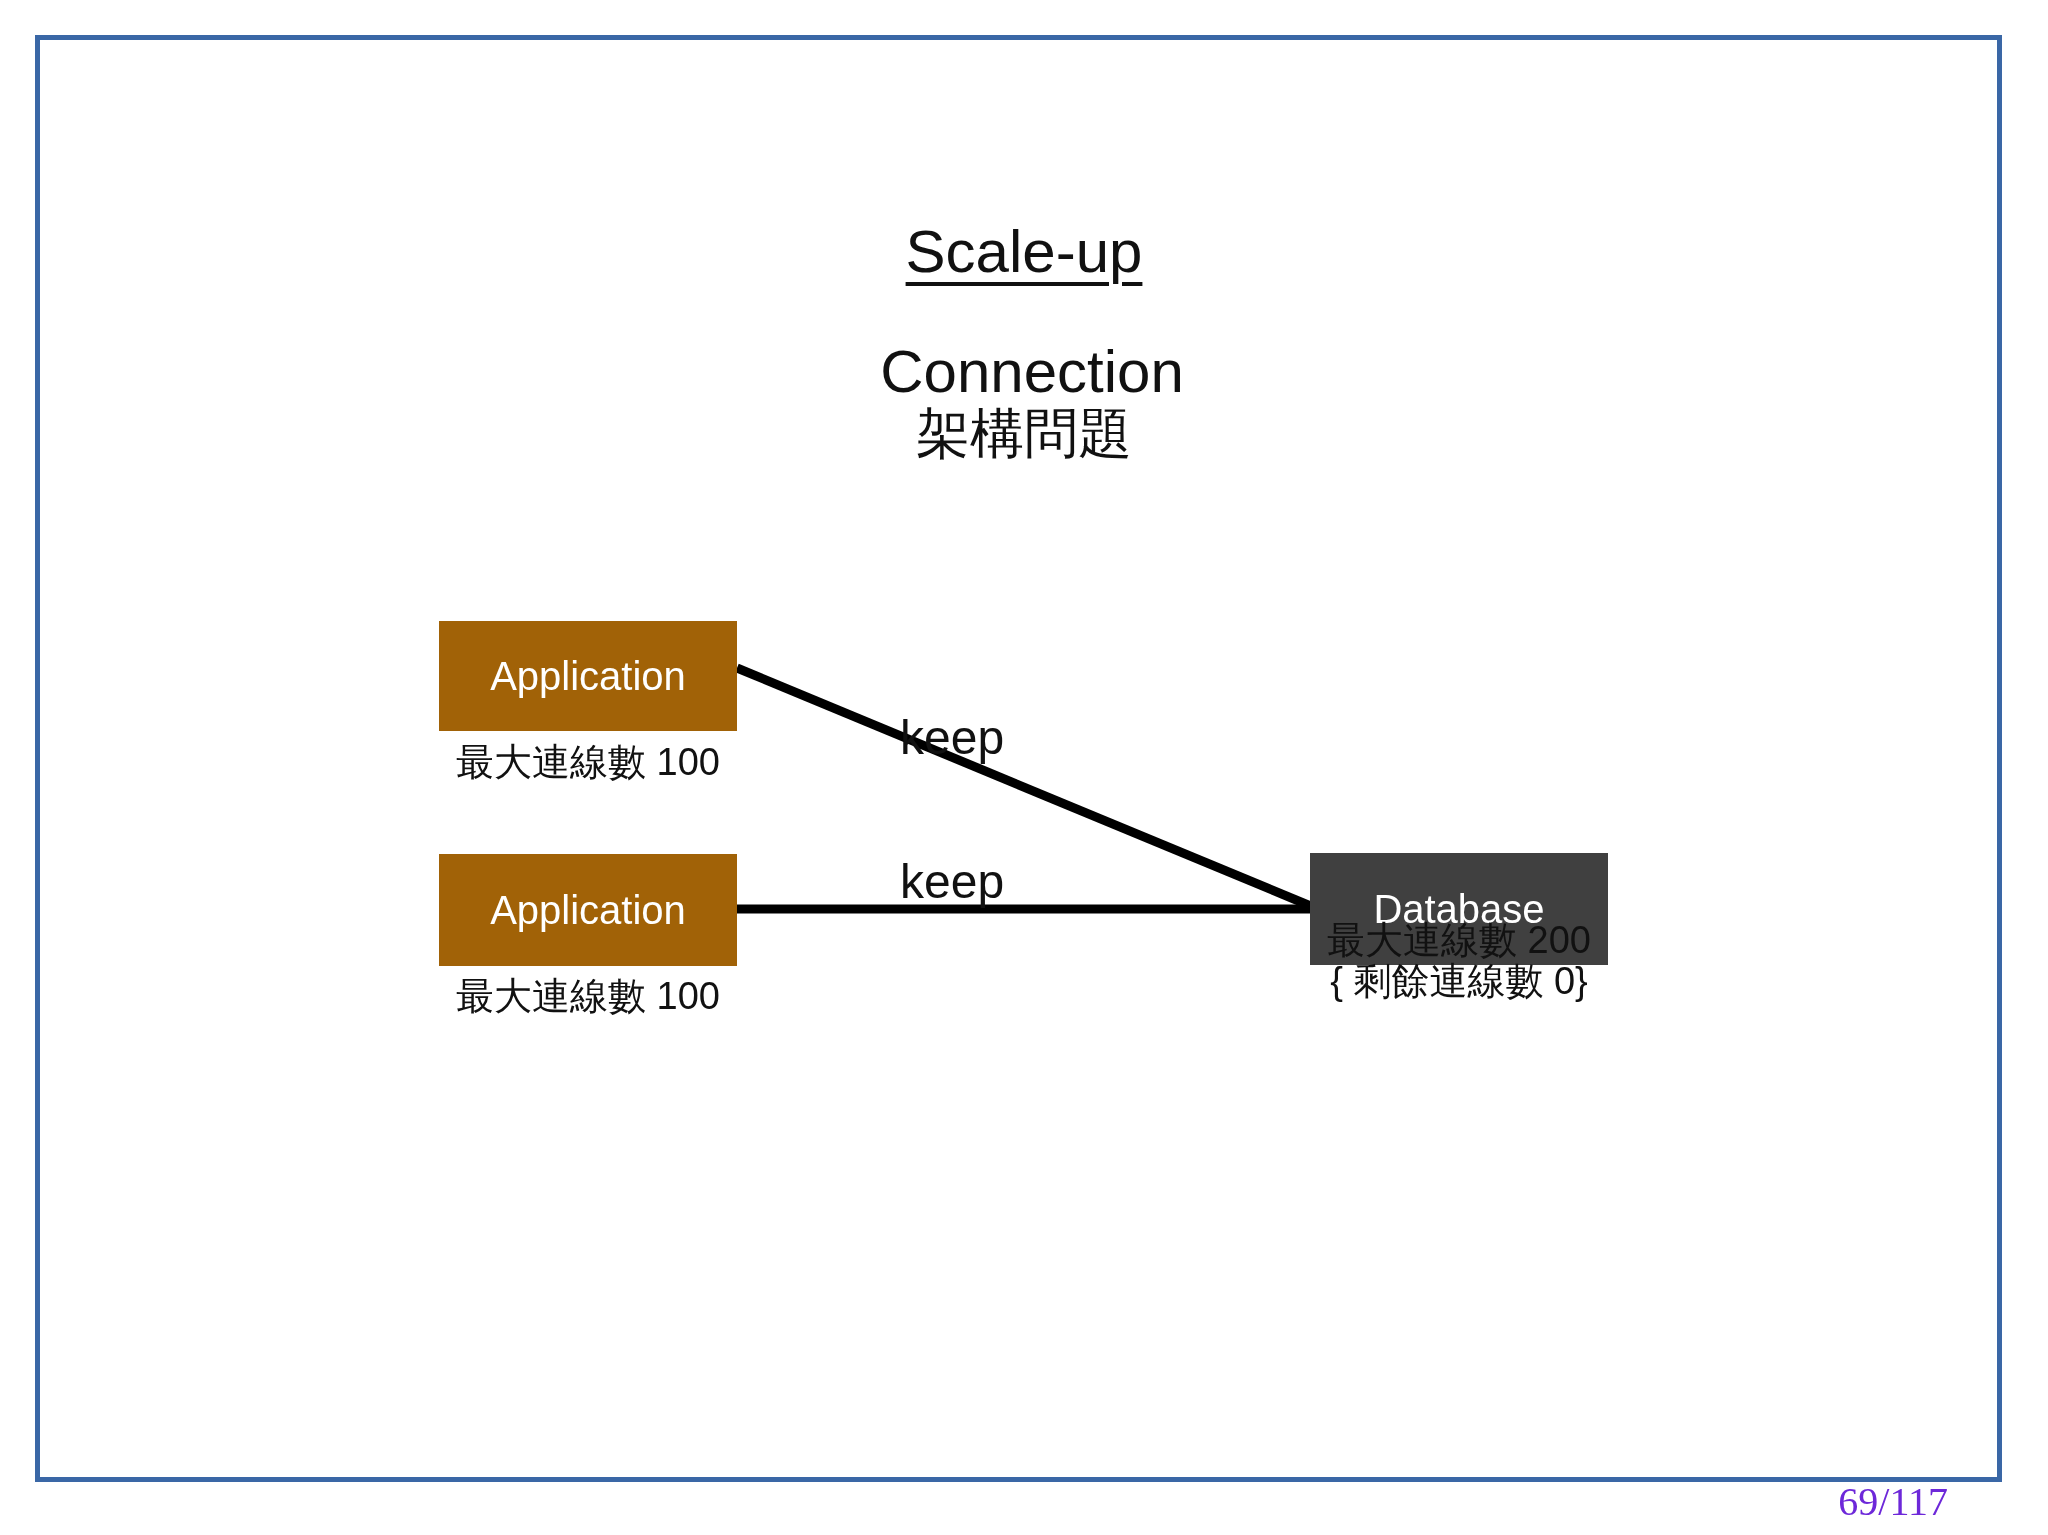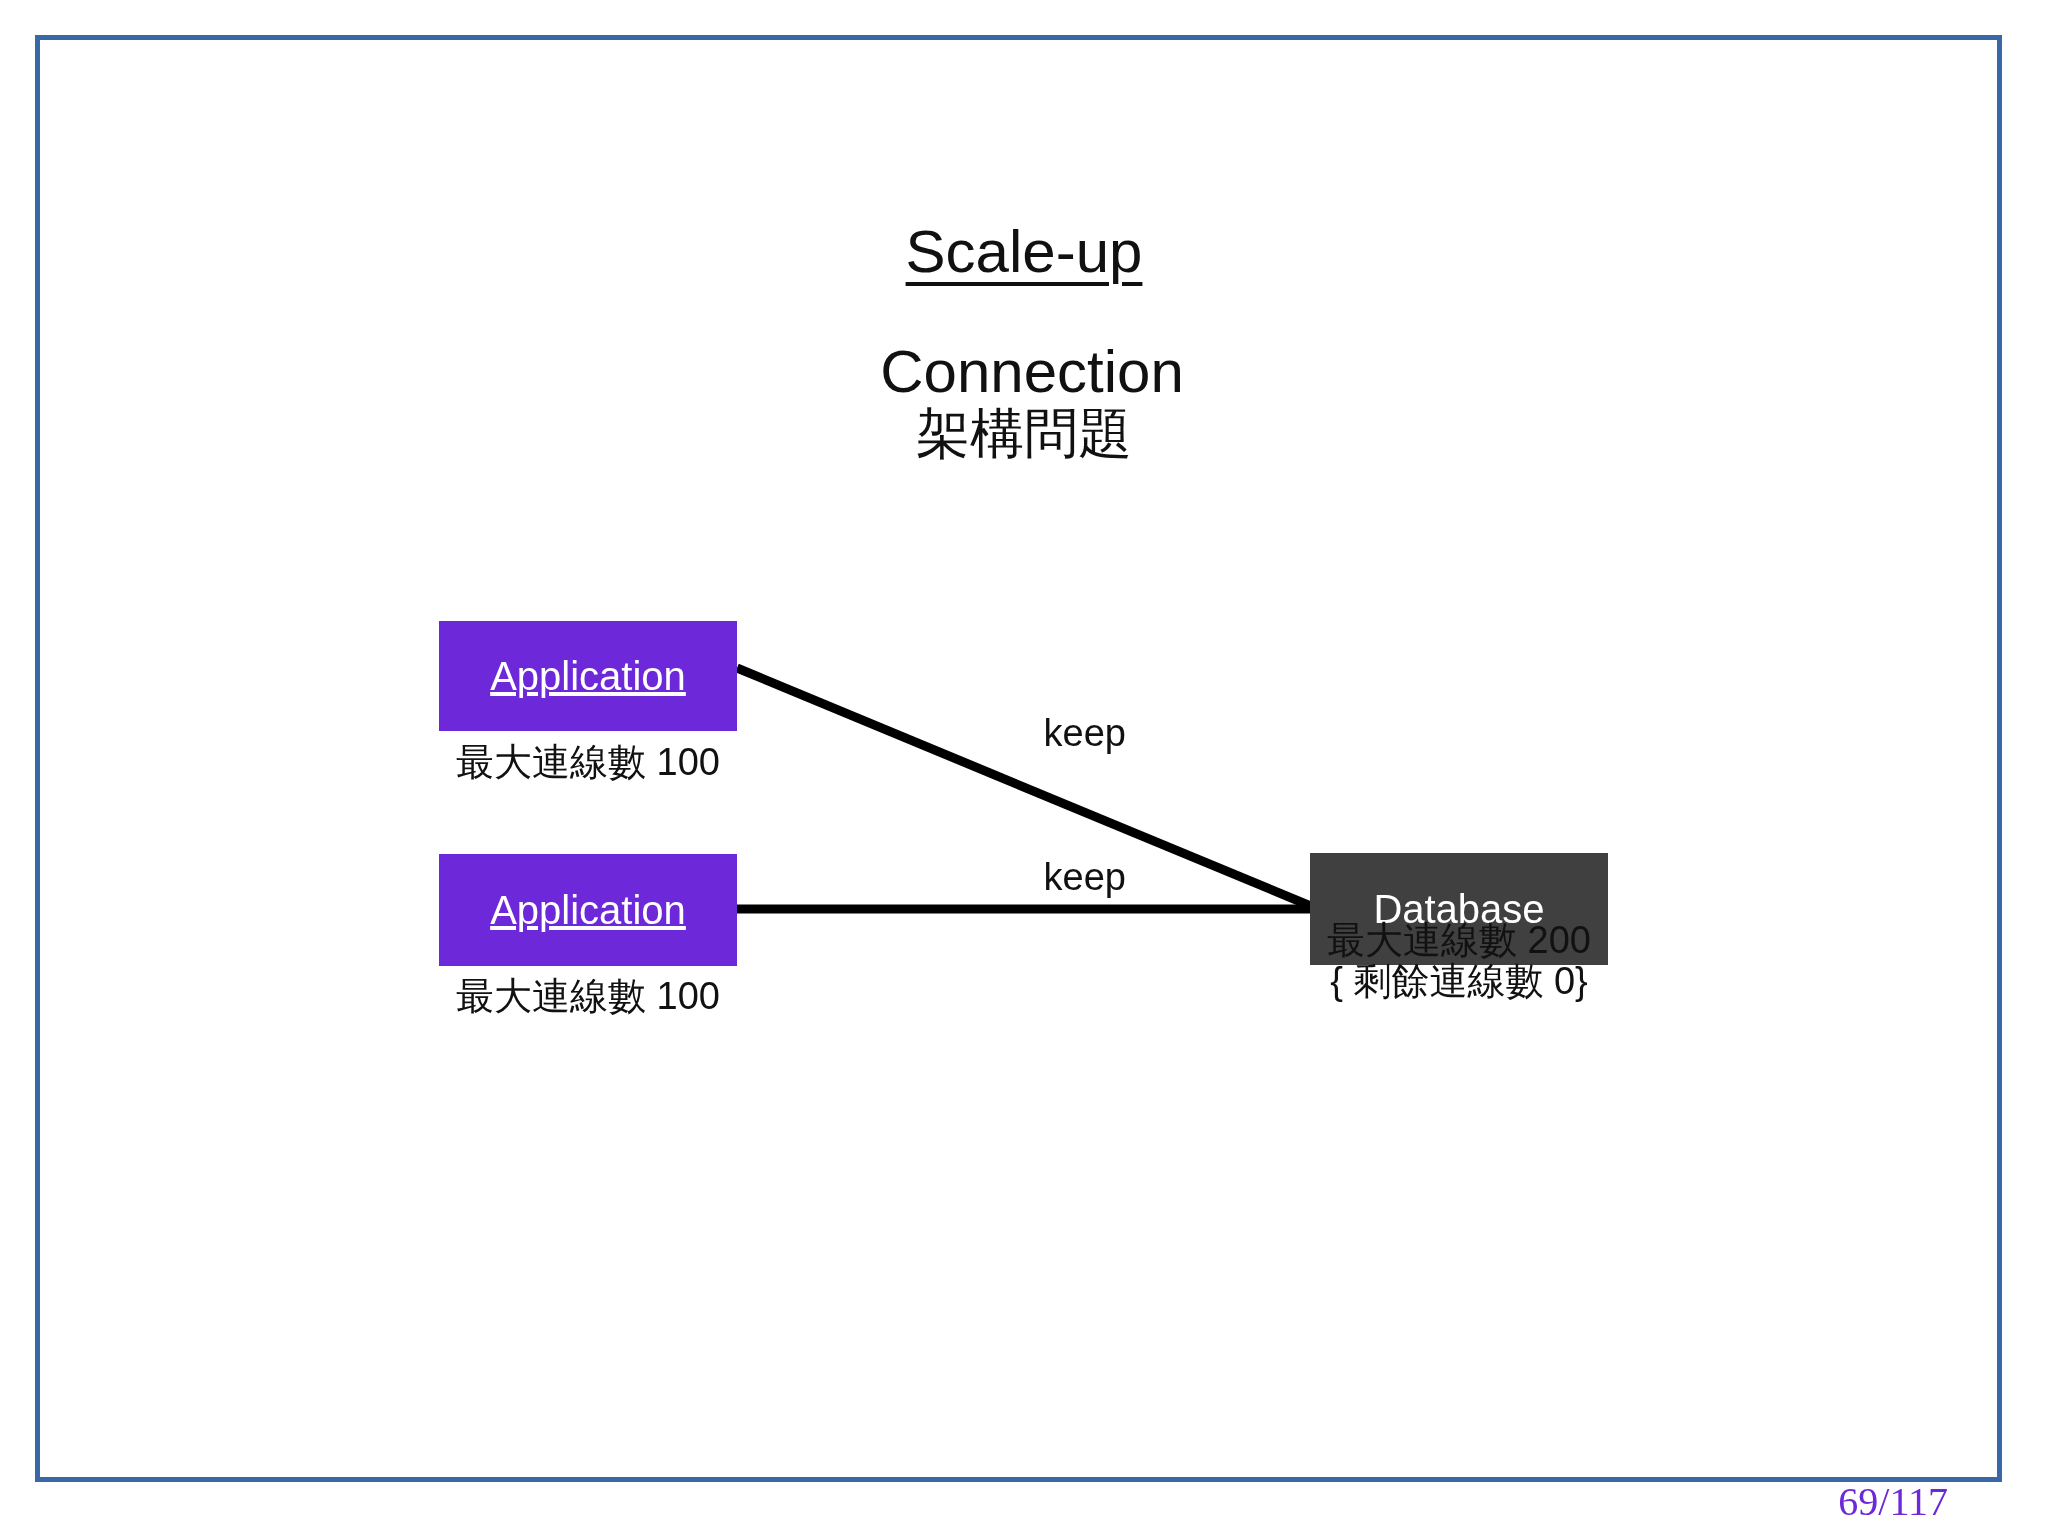--- a/index.html
+++ b/index.html
@@ -74,41 +74,41 @@
   .node-box {
     position: absolute;
     display: flex;
     align-items: center;
     justify-content: center;
     color: #ffffff;
     font-size: 40px;
     font-weight: 400;
     box-sizing: border-box;
   }
-  .node-app { background: #6d28d9; text-decoration: underline; }
+  .node-app { background: #a16207; }
   .node-db  { background: #404040; }
   #node-app1 { left: 439px; top: 621px; width: 298px; height: 110px; }
   #node-app2 { left: 439px; top: 854px; width: 298px; height: 112px; }
   #node-db   { left: 1310px; top: 853px; width: 298px; height: 112px; }
   .node-caption {
     position: absolute;
     text-align: center;
     font-size: 38px;
     color: #111111;
     line-height: 1.08;
     white-space: nowrap;
   }
   #caption-app1 { left: 389px; top: 742px; width: 398px; }
   #caption-app2 { left: 389px; top: 976px; width: 398px; }
   #caption-db   { left: 1260px; top: 920px; width: 398px; }
   .edge-label {
     position: absolute;
     width: 226px;
-    text-align: right;
-    font-size: 38px;
+    text-align: left;
+    font-size: 48px;
     color: #111111;
     line-height: 1.0;
   }
   #edge-label-1 { left: 900px; top: 714px; }
   #edge-label-2 { left: 900px; top: 858px; }
   .page-number {
     position: absolute;
     right: 100px;
     top: 1478px;
     font-family: "Liberation Serif", "DejaVu Serif", serif;

